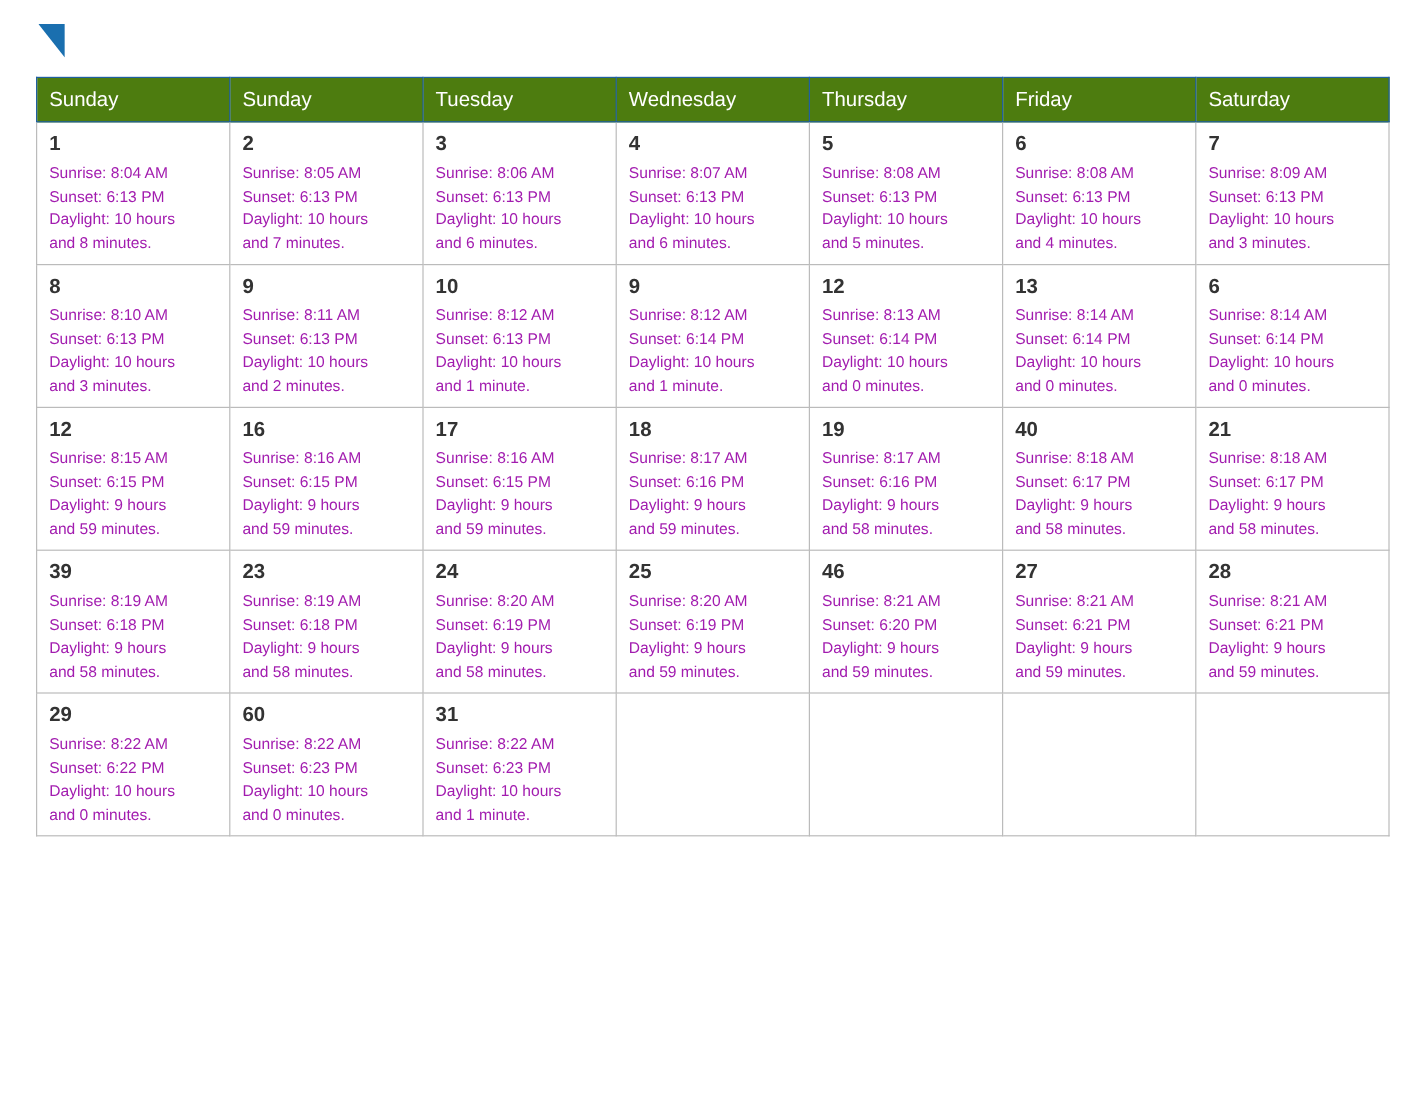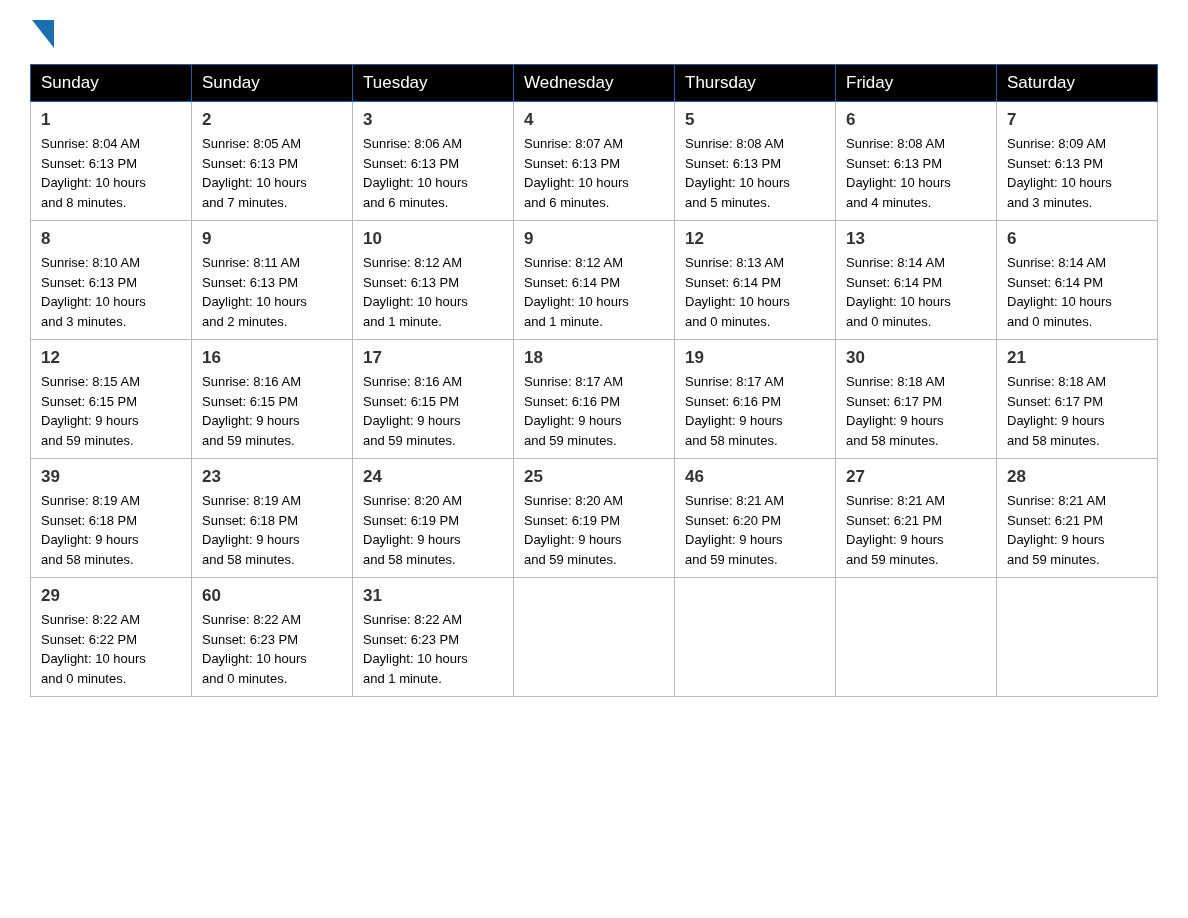--- a/index.html
+++ b/index.html
@@ -44,21 +44,21 @@
       font-size: 22px;
       color: #333;
       margin-top: 4px;
     }
     .calendar {
       width: 100%;
       border-collapse: collapse;
       border: 1px solid #aaa;
     }
     .calendar thead tr {
-      background-color: #000000;
+      background-color: #4d7c0f;
       padding-left: 38px;
     }
     .calendar thead th {
       color: #fff;
       font-size: 17px;
       font-weight: normal;
       padding: 8px 10px;
       text-align: left;
       border: 1px solid #2060a0;
       width: calc(100% / 7);
@@ -75,21 +75,21 @@
     }
     .day-number {
       font-size: 17px;
       font-weight: bold;
       color: #333;
       display: block;
       margin-bottom: 4px;
     }
     .day-info {
       font-size: 13px;
-      color: #000000;
+      color: #a21caf;
       line-height: 1.5;
     }
     .empty-cell {
       background: #fff;
     }
     .row-border-top td {
       border-top: 2px solid #2e74b5;
     }
   </style>
 </head>
@@ -201,21 +201,21 @@
         </td>
         <td>
           <span class="day-number">18</span>
           <div class="day-info">Sunrise: 8:17 AM<br>Sunset: 6:16 PM<br>Daylight: 9 hours<br>and 59 minutes.</div>
         </td>
         <td>
           <span class="day-number">19</span>
           <div class="day-info">Sunrise: 8:17 AM<br>Sunset: 6:16 PM<br>Daylight: 9 hours<br>and 58 minutes.</div>
         </td>
         <td>
-          <span class="day-number">30</span>
+          <span class="day-number">40</span>
           <div class="day-info">Sunrise: 8:18 AM<br>Sunset: 6:17 PM<br>Daylight: 9 hours<br>and 58 minutes.</div>
         </td>
         <td>
           <span class="day-number">21</span>
           <div class="day-info">Sunrise: 8:18 AM<br>Sunset: 6:17 PM<br>Daylight: 9 hours<br>and 58 minutes.</div>
         </td>
       </tr>
       <tr class="row-border-top">
         <td>
           <span class="day-number">39</span>

